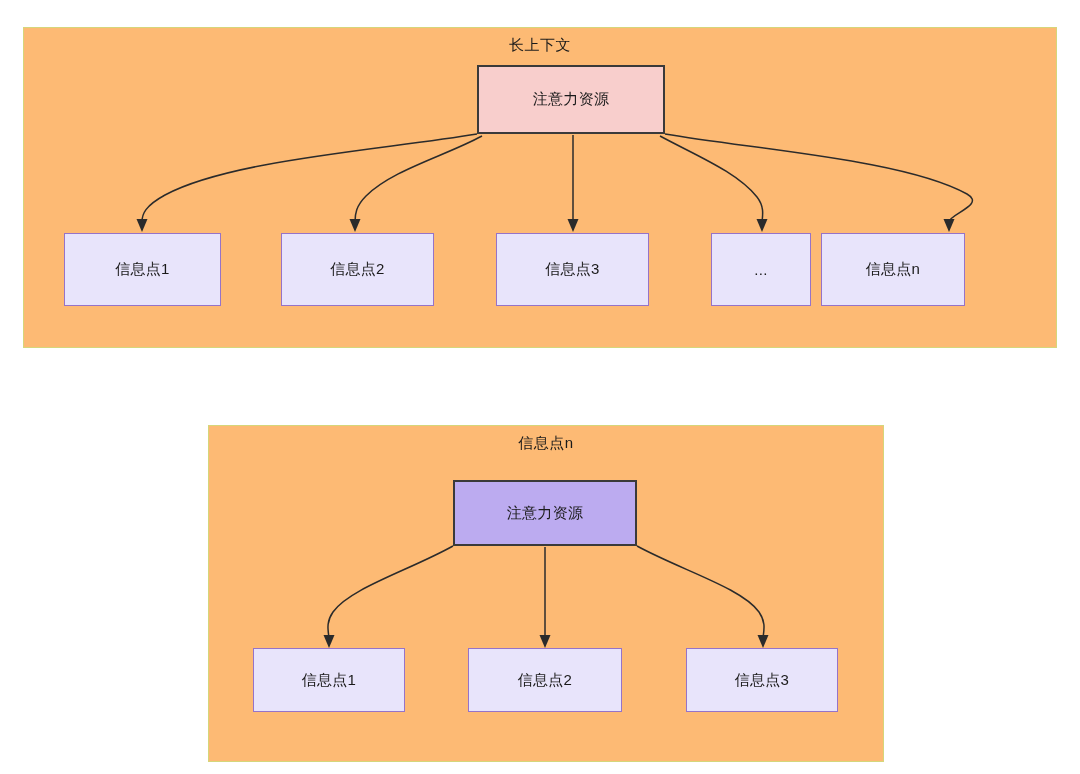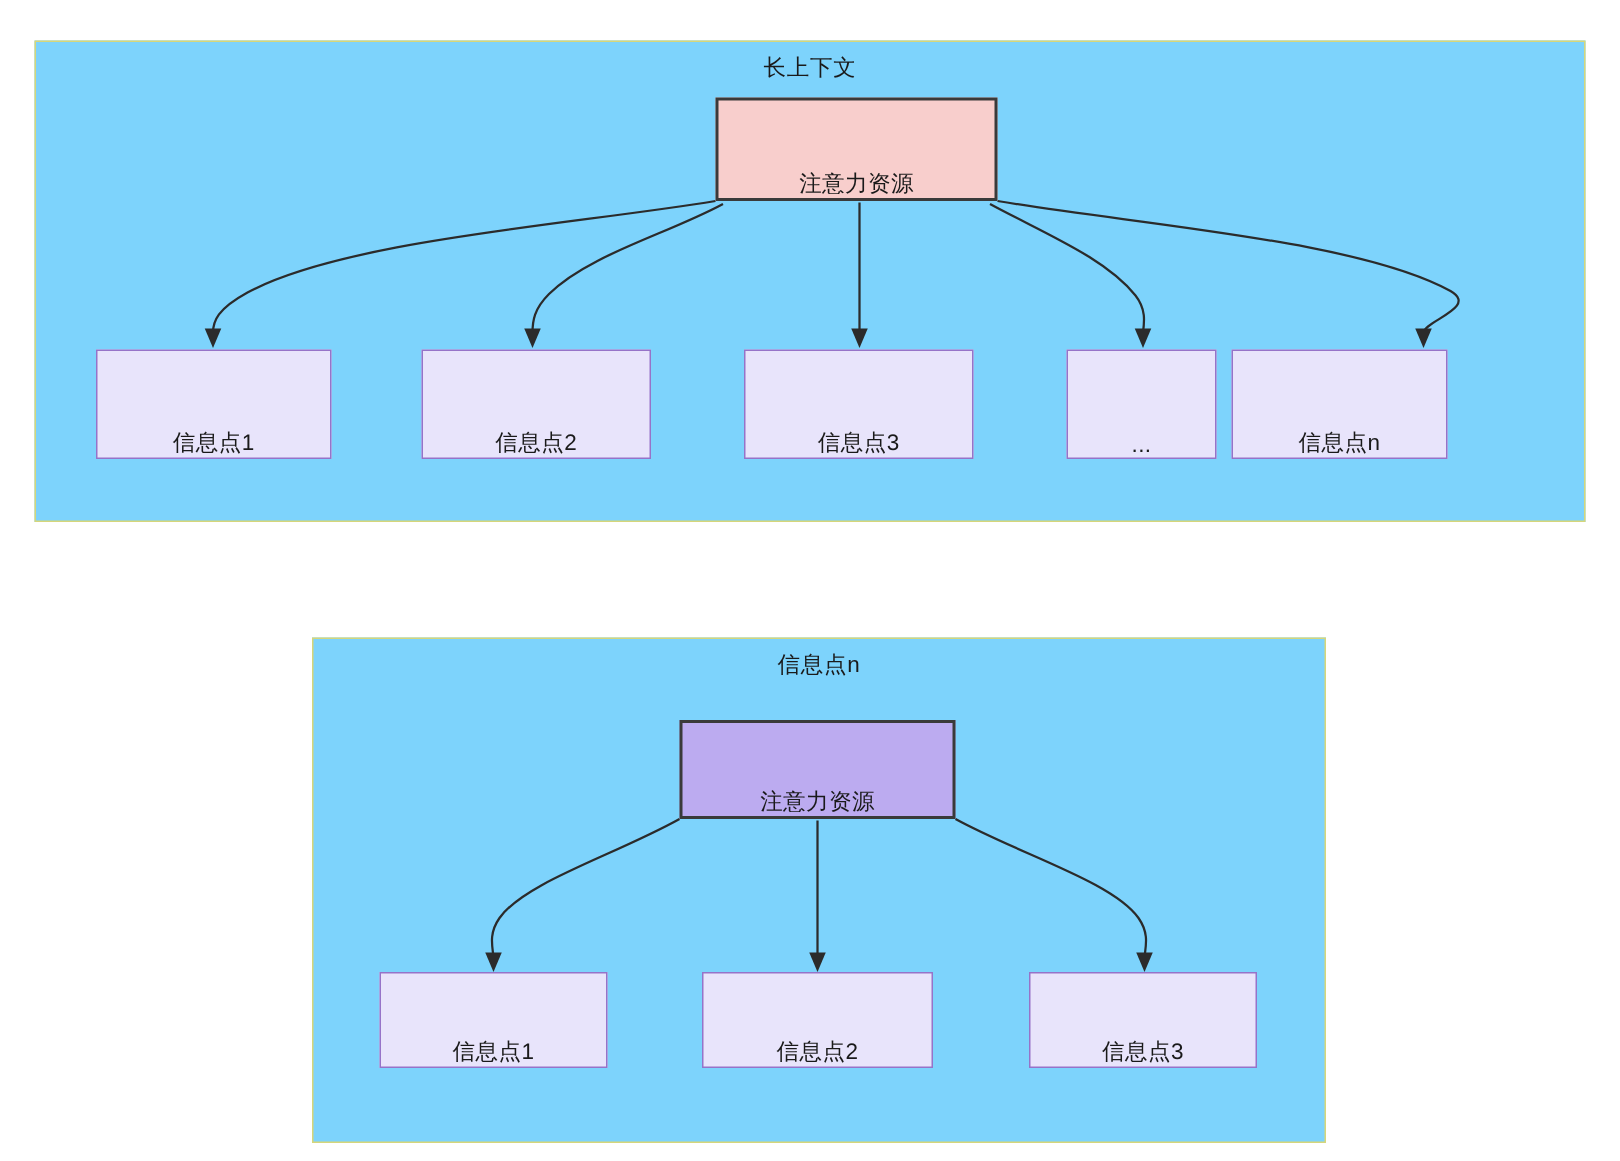--- a/index.html
+++ b/index.html
@@ -20,21 +20,21 @@
     position: absolute;
     left: 0;
     top: 0;
     width: 1080px;
     height: 774px;
   }
 
   
   .context-box {
     position: absolute;
-    background: #7dd3fc;
+    background: #fdba74;
     border: 1.6px solid #d6d67a;
     box-sizing: border-box;
   }
   #long-context-box {
     left: 23px;
     top: 27px;
     width: 1034px;
     height: 321px;
   }
   #short-context-box {
@@ -53,21 +53,21 @@
     font-size: 15px;
     color: #1a1a1a;
     letter-spacing: 0.5px;
   }
 
   
   .node {
     position: absolute;
     box-sizing: border-box;
     display: flex;
-    align-items: flex-end;
+    align-items: center;
     justify-content: center;
     font-size: 15px;
     color: #1a1a1a;
     letter-spacing: 0.3px;
     z-index: 5;
   }
 
   .node-attention-long {
     background: #f8cecc;
     border: 2.2px solid #3a3a3a;

